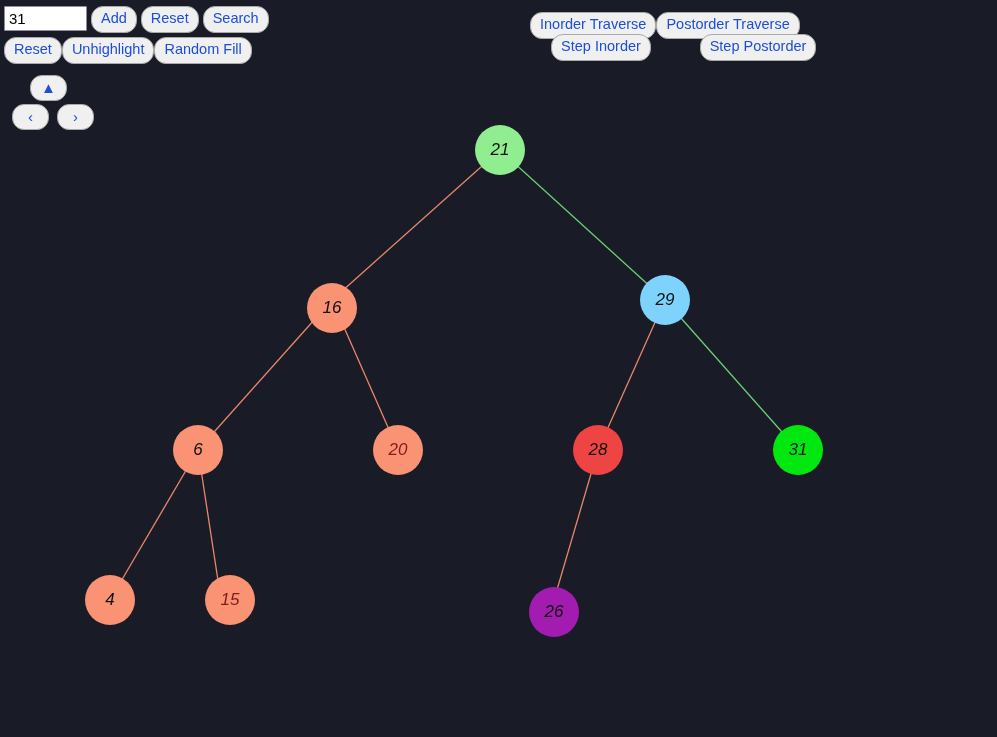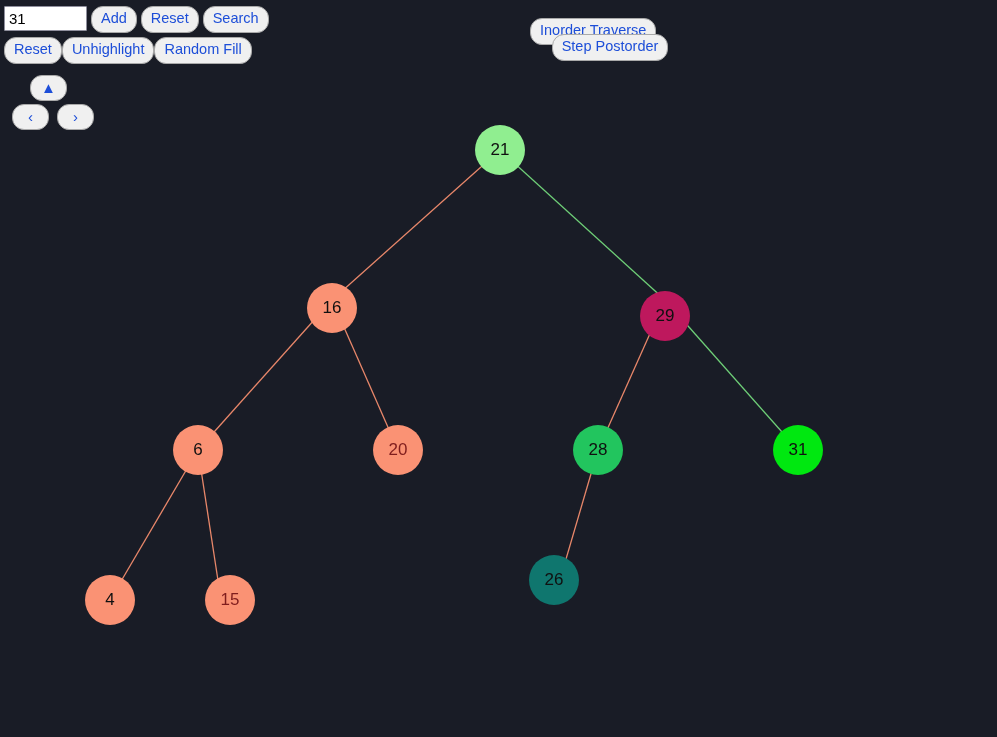--- a/index.html
+++ b/index.html
@@ -25,21 +25,21 @@
   }
   .ctrl-row {
     position: absolute;
     display: flex;
     align-items: flex-start;
   }
   .row-left-1 { left: 4px;  top: 6px;  gap: 4px; }
   .row-left-2 { left: 4px;  top: 37px; }
   .row-nav-1  { left: 30px; top: 75px; }
   .row-nav-2  { left: 12px; top: 104px; gap: 8px; }
-  .row-right-1 { left: 530px; top: 18px;  }
+  .row-right-1 { left: 530px; top: 12px;  }
 
   button.btn {
     font-family: "Liberation Sans", sans-serif;
     font-size: 14.5px;
     line-height: 1;
     color: #1d4ed8;
     background: #f0f0f0;
     border: 1px solid #a9a9a9;
     border-radius: 12px;
     padding: 4px 9px 6px 9px;
@@ -92,20 +92,21 @@
   .slot-a { width: 142px; }
   .slot-b { width: 152px; }
   .slot-c { width: 160px; }
 
   
   .tree-canvas {
     position: absolute;
     inset: 0;
     width: 997px;
     height: 737px;
+    font-style: italic;
   }
   .edges { position: absolute; top: 0; left: 0; }
 
   .node {
     position: absolute;
     width: 50px;
     height: 50px;
     margin-left: -25px;
     margin-top: -25px;
     border-radius: 50%;
@@ -130,28 +131,28 @@
       <line x1="332" y1="300" x2="398" y2="450" stroke="#e8876a" stroke-width="1.3"></line>
       <line x1="665" y1="300" x2="598" y2="450" stroke="#e8876a" stroke-width="1.3"></line>
       <line x1="665" y1="300" x2="798" y2="450" stroke="#6fcf78" stroke-width="1.3"></line>
       <line x1="198" y1="450" x2="110" y2="600" stroke="#e8876a" stroke-width="1.3"></line>
       <line x1="198" y1="450" x2="221" y2="600" stroke="#e8876a" stroke-width="1.3"></line>
       <line x1="598" y1="450" x2="554" y2="600" stroke="#e8876a" stroke-width="1.3"></line>
     </svg>
   <div id="nodes-layer">
       <div class="node" style="left: 500px; top: 150px; height: 50px; width: 50px; margin-top: -25px; margin-left: -25px; background: rgb(144, 238, 144); color: rgb(16, 16, 16);">21</div>
       <div class="node" style="left: 332px; top: 308px; height: 50px; width: 50px; margin-top: -25px; margin-left: -25px; background: rgb(250, 146, 116); color: rgb(16, 16, 16);">16</div>
-      <div class="node" style="left: 665px; top: 316px; height: 50px; width: 50px; margin-top: -25px; margin-left: -25px; background: #be185d; color: rgb(16, 16, 16);">29</div>
+      <div class="node" style="left: 665px; top: 300px; height: 50px; width: 50px; margin-top: -25px; margin-left: -25px; background: #7dd3fc; color: rgb(16, 16, 16);">29</div>
       <div class="node" style="left: 198px; top: 450px; height: 50px; width: 50px; margin-top: -25px; margin-left: -25px; background: rgb(250, 146, 116); color: rgb(16, 16, 16);">6</div>
       <div class="node" style="left: 398px; top: 450px; height: 50px; width: 50px; margin-top: -25px; margin-left: -25px; background: rgb(250, 146, 116); color: #7f1d1d;">20</div>
-      <div class="node" style="left: 598px; top: 450px; height: 50px; width: 50px; margin-top: -25px; margin-left: -25px; background: #22c55e; color: rgb(16, 16, 16);">28</div>
+      <div class="node" style="left: 598px; top: 450px; height: 50px; width: 50px; margin-top: -25px; margin-left: -25px; background: #ef4444; color: rgb(16, 16, 16);">28</div>
       <div class="node" style="left: 798px; top: 450px; height: 50px; width: 50px; margin-top: -25px; margin-left: -25px; background: rgb(0, 232, 16); color: rgb(16, 16, 16);">31</div>
       <div class="node" style="left: 110px; top: 600px; height: 50px; width: 50px; margin-top: -25px; margin-left: -25px; background: rgb(250, 146, 116); color: rgb(16, 16, 16);">4</div>
       <div class="node" style="left: 230px; top: 600px; height: 50px; width: 50px; margin-top: -25px; margin-left: -25px; background: rgb(250, 146, 116); color: #7f1d1d;">15</div>
-      <div class="node" style="left: 554px; top: 580px; height: 50px; width: 50px; margin-top: -25px; margin-left: -25px; background: #0f766e; color: rgb(16, 16, 16);">26</div>
+      <div class="node" style="left: 554px; top: 612px; height: 50px; width: 50px; margin-top: -25px; margin-left: -25px; background: #a21caf; color: rgb(16, 16, 16);">26</div>
     </div>
 </div>
 
 <div class="toolbar">
 
   <div class="ctrl-row row-left-1">
     <input class="num-input" type="text" value="31" style="">
     <button class="btn">Add</button>
     <button class="btn">Reset</button>
     <button class="btn">Search</button>
@@ -172,21 +173,25 @@
     <button class="btn nav-btn">
       <span class="glyph">‹</span>
     </button>
     <button class="btn nav-btn">
       <span class="glyph">›</span>
     </button>
   </div>
 
   <div class="ctrl-row row-right-1">
     <button class="btn">Inorder Traverse</button>
+    <button class="btn">Postorder Traverse</button>
   </div>
 
   <div class="row-right-2">
+    <div class="slot slot-a">
+      <button class="btn">Step Inorder</button>
+    </div>
     <div class="slot slot-c">
       <button class="btn">Step Postorder</button>
     </div>
   </div>
 
 </div>
 
 </body></html>

